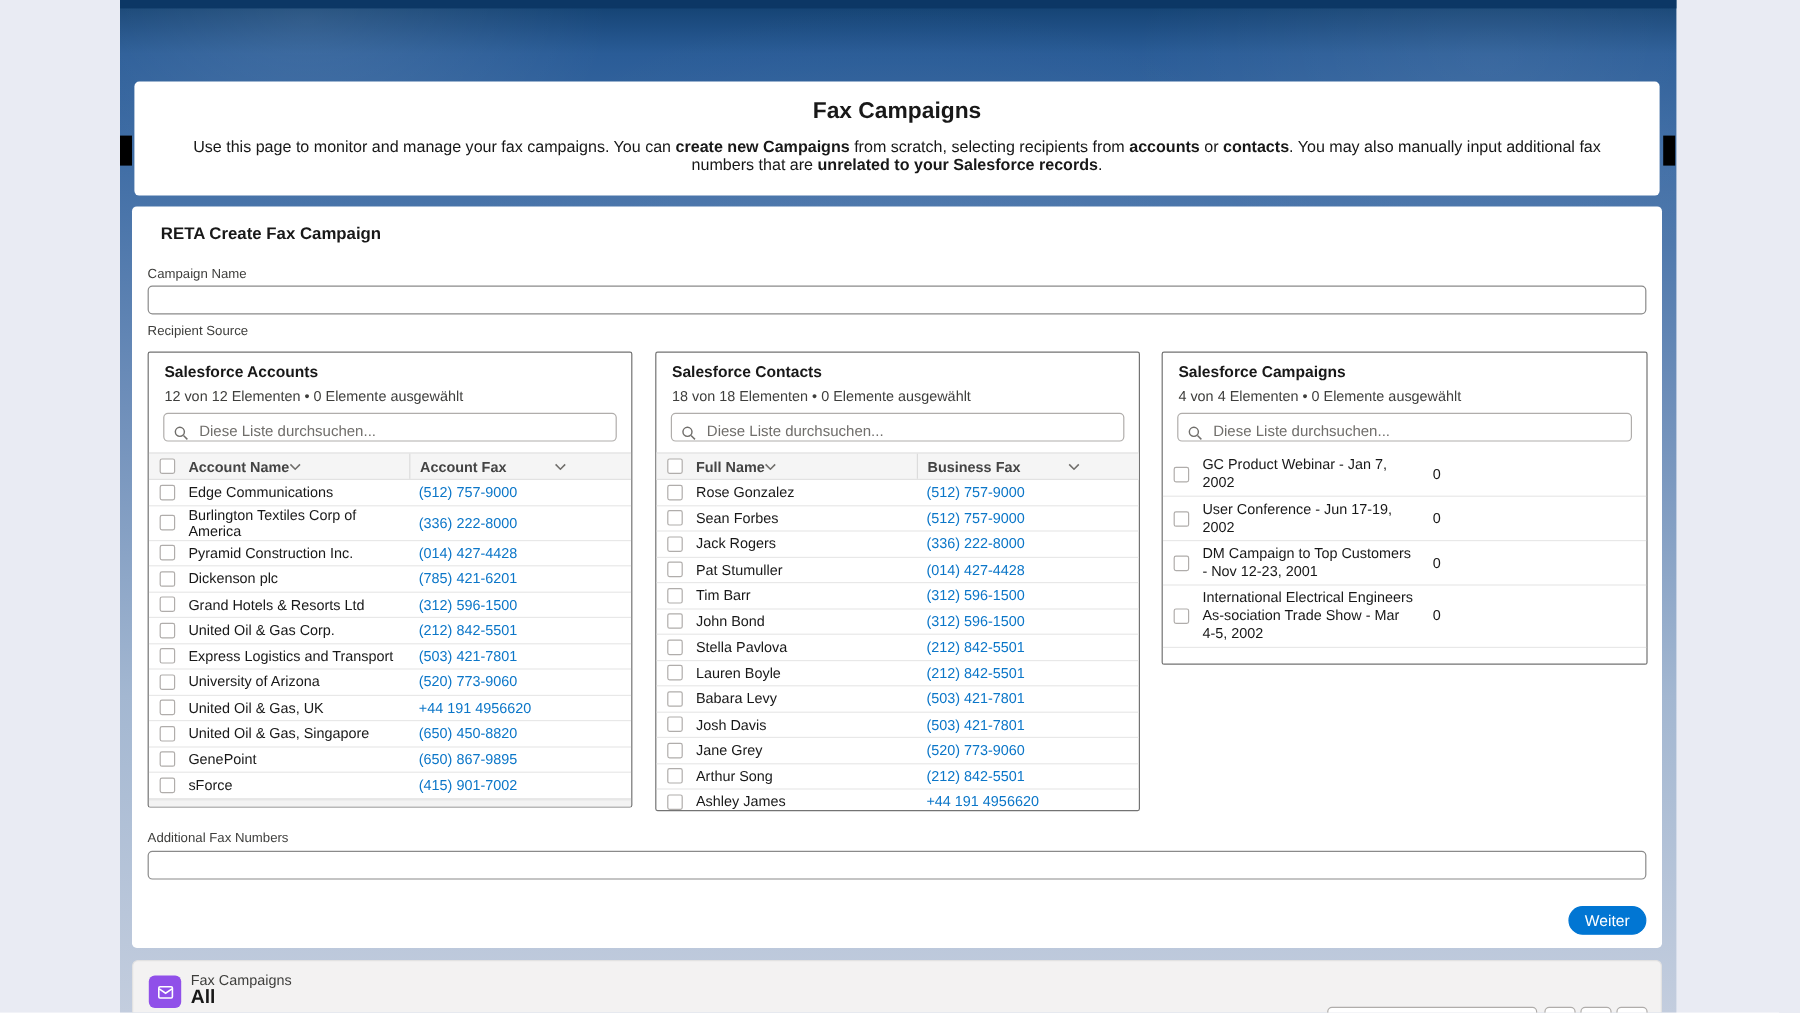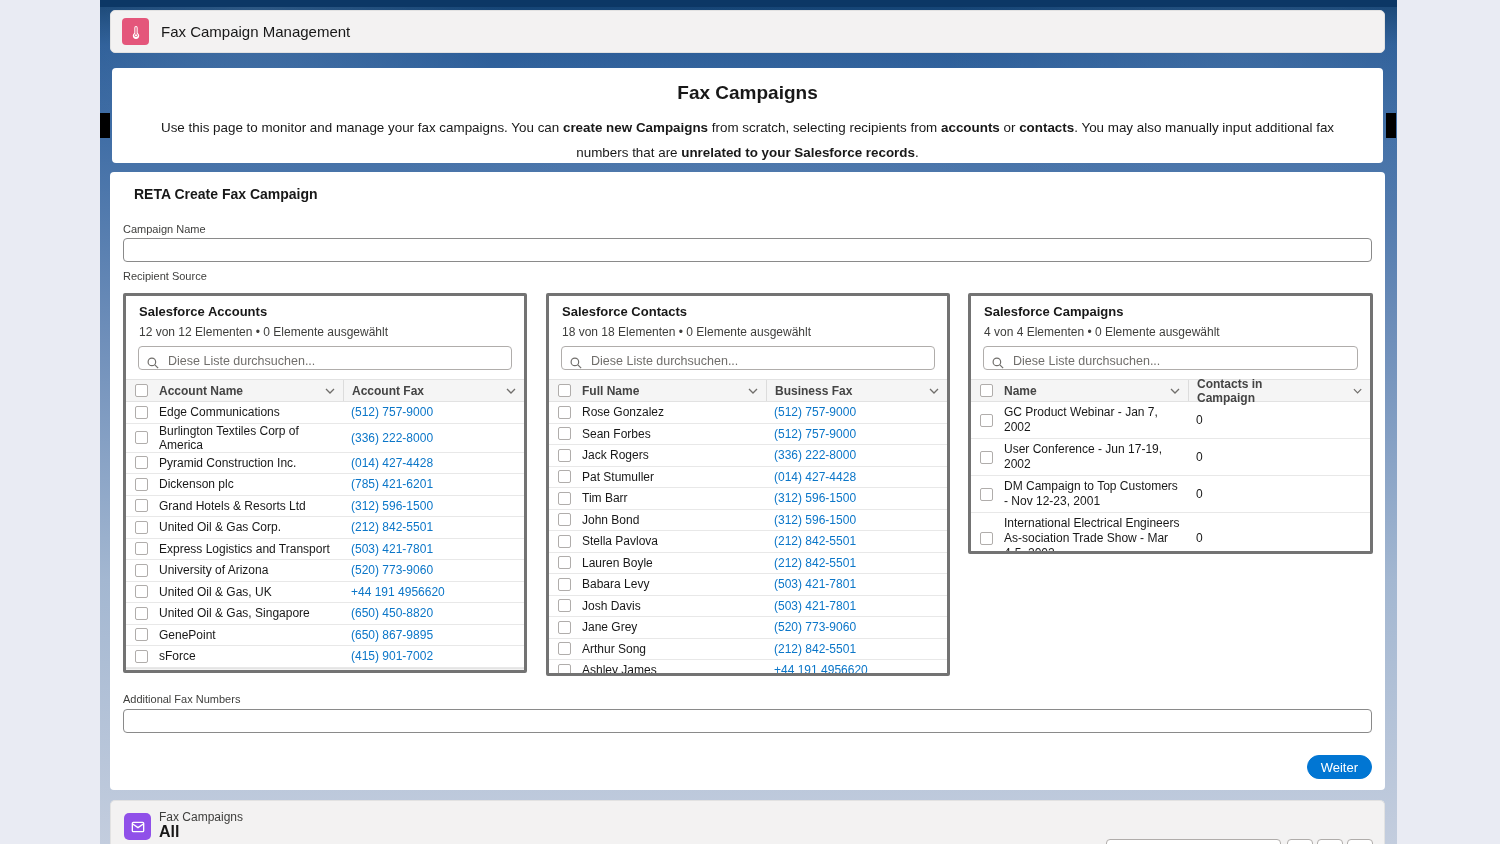--- a/index.html
+++ b/index.html
@@ -21,50 +21,50 @@
                border:1px solid #e2e2e2;border-radius:5px;box-sizing:border-box;display:flex;
                align-items:center;gap:12px;padding-left:11px;z-index:2;}
   .app-icon{width:27px;height:27px;border-radius:4px;background:#e4567b;display:flex;
             align-items:center;justify-content:center;flex:0 0 auto;}
   .header-title{font-size:15px;}
 
   
   .intro-card{position:absolute;left:112px;top:68px;width:1271px;height:95px;background:#fff;
               border-radius:4px;text-align:center;box-sizing:border-box;padding-top:14px;z-index:2;}
   .intro-title{font-size:19px;font-weight:700;line-height:22px;}
-  .intro-desc{margin:11px auto 0;width:1212px;font-size:13.4px;line-height:25px;}
+  .intro-desc{margin:11px auto 0;width:1212px;font-size:13.4px;line-height:15px;}
 
   
   .main-card{position:absolute;left:110px;top:172px;width:1275px;height:618px;background:#fff;
              border-radius:4px;z-index:2;}
   .form-heading{position:absolute;left:24px;top:14px;font-size:14px;font-weight:700;}
   .lbl{position:absolute;font-size:11px;color:#3e3e3c;}
   .lbl.campaign{left:13px;top:51px;} .lbl.recipient{left:13px;top:98px;} .lbl.addfax{left:13px;top:521px;}
   .big-input{position:absolute;left:13px;width:1249px;height:24px;border:1px solid #8a8a8a;
              border-radius:4px;box-sizing:border-box;font:12px "Liberation Sans",sans-serif;padding:0 8px;background:#fff;}
   .big-input.campaign{top:66px;} .big-input.addfax{top:537px;}
 
   
-  .panel{position:absolute;top:121px;background:#fff;border:3px solid #737373;border-radius:2px;
+  .panel{position:absolute;top:121px;background:#fff;border:1px solid #737373;border-radius:2px;
          box-sizing:border-box;overflow:hidden;}
   .panel.accounts{left:13px;width:404px;height:380px;}
   .panel.contacts{left:436px;width:404px;height:383px;}
   .panel.campaigns{left:858px;width:405px;height:261px;}
   .panel-title{margin:8px 13px 0;font-size:13px;font-weight:700;}
   .panel-count{margin:6px 13px 0;font-size:12px;color:#3e3e3c;}
   .panel-search{margin:7px 12px 0;height:24px;border:1px solid #b0adab;border-radius:4px;display:flex;
                 align-items:flex-end;gap:7px;padding:0 8px;box-sizing:border-box;background:#fff;}
   .panel-search input{border:none;outline:none;flex:1;font:12.5px "Liberation Sans",sans-serif;color:#444;background:transparent;}
   .panel-search input::placeholder{color:#706e6b;}
   .tbl{margin-top:9px;}
   .thead{display:flex;align-items:center;height:23px;background:#f5f5f5;border-top:1px solid #e2e2e2;
          border-bottom:1px solid #e2e2e2;font-size:12px;font-weight:700;color:#444;box-sizing:border-box;}
   .cell-check{width:30px;display:flex;justify-content:center;flex:0 0 auto;}
   .checkbox{width:13px;height:13px;border:1px solid #b0adab;border-radius:2px;background:#fff;box-sizing:border-box;}
-  .th{display:flex;align-items:center;justify-content:space-between;padding:0 8px 0 3px;box-sizing:border-box;height:100%;}
+  .th{display:flex;align-items:center;justify-content:flex-start;padding:0 8px 0 3px;box-sizing:border-box;height:100%;}
   .th.c1{width:187px;flex:0 0 auto;}
   .th.c2{flex:1;border-left:1px solid #dcdcdc;padding-left:8px;gap:40px;}
   .row{display:flex;align-items:center;min-height:21.5px;border-bottom:1px solid #e8e8e8;font-size:12px;box-sizing:border-box;}
   .panel.campaigns .row{min-height:27px;padding:3px 0;line-height:15px;}
   .cell{padding:0 8px 0 3px;box-sizing:border-box;}
   .cell.c1{width:187px;flex:0 0 auto;}
   .cell.c2{flex:1;padding-left:8px;}
   .fax{color:#0b76c8;text-decoration:none;}
   .scroll-strip{height:17px;background:#f3f3f3;border-top:1px solid #e4e4e4;}
 
@@ -84,29 +84,20 @@
               border-radius:4px;box-sizing:border-box;}
   .fb1{left:1176px;} .fb2{left:1206px;} .fb3{left:1236px;}
 </style>
 </head>
 <body>
 
 <div class="screen">
   <div class="band"></div>
   <div class="topbar"></div>
 
-  <div class="header-card">
-    <span class="app-icon">
-      <svg width="16" height="16" viewBox="0 0 24 24">
-          <path fill="#ffffff" d="M14.5 13.6V5.5a2.5 2.5 0 0 0-5 0v8.1a4.8 4.8 0 1 0 5 0zM12 19.6a2.6 2.6 0 0 1-1-5V5.5a1 1 0 1 1 2 0v9.1a2.6 2.6 0 0 1-1 5z"></path>
-          <circle cx="12" cy="17" r="1.6" fill="#ffffff"></circle>
-        </svg>
-    </span>
-    <span class="header-title">Fax Campaign Management</span>
-  </div>
 
   <div class="intro-card">
     <div class="intro-title">Fax Campaigns</div>
     <div class="intro-desc" id="intro-desc">Use this page to monitor and manage your fax campaigns. You can <b>create new Campaigns</b> from scratch, selecting recipients from <b>accounts</b> or <b>contacts</b>. You may also manually input additional fax numbers that are <b>unrelated to your Salesforce records</b>.</div>
   </div>
 
   <div class="black-bar left"></div>
   <div class="black-bar right"></div>
 
   <div class="main-card">
@@ -359,37 +350,20 @@
       <div class="panel-title">Salesforce Campaigns</div>
       <div class="panel-count">4 von 4 Elementen  •  0 Elemente ausgewählt</div>
       <div class="panel-search">
         <svg width="12" height="12" viewBox="0 0 14 14">
             <circle cx="5.7" cy="5.7" r="4.4" fill="none" stroke="#706e6b" stroke-width="1.4"></circle>
             <line x1="9.2" y1="9.2" x2="13" y2="13" stroke="#706e6b" stroke-width="1.4"></line>
           </svg>
         <input placeholder="Diese Liste durchsuchen..." style="">
       </div>
       <div class="tbl">
-          <div class="thead">
-            <div class="cell-check">
-              <div class="checkbox"></div>
-            </div>
-            <div class="th c1">
-              <span>Name</span>
-              <svg width="10" height="6" viewBox="0 0 10 6">
-                <path d="M1 1l4 4 4-4" stroke="#706e6b" stroke-width="1.3" fill="none"></path>
-              </svg>
-            </div>
-            <div class="th c2">
-              <span>Contacts in Campaign</span>
-              <svg width="10" height="6" viewBox="0 0 10 6">
-                <path d="M1 1l4 4 4-4" stroke="#706e6b" stroke-width="1.3" fill="none"></path>
-              </svg>
-            </div>
-          </div>
           <div class="row">
             <div class="cell-check">
               <div class="checkbox"></div>
             </div>
             <div class="cell c1">GC Product Webinar - Jan 7, 2002</div>
             <div class="cell c2"><span>0</span></div>
           </div>
           <div class="row">
             <div class="cell-check">
               <div class="checkbox"></div>

